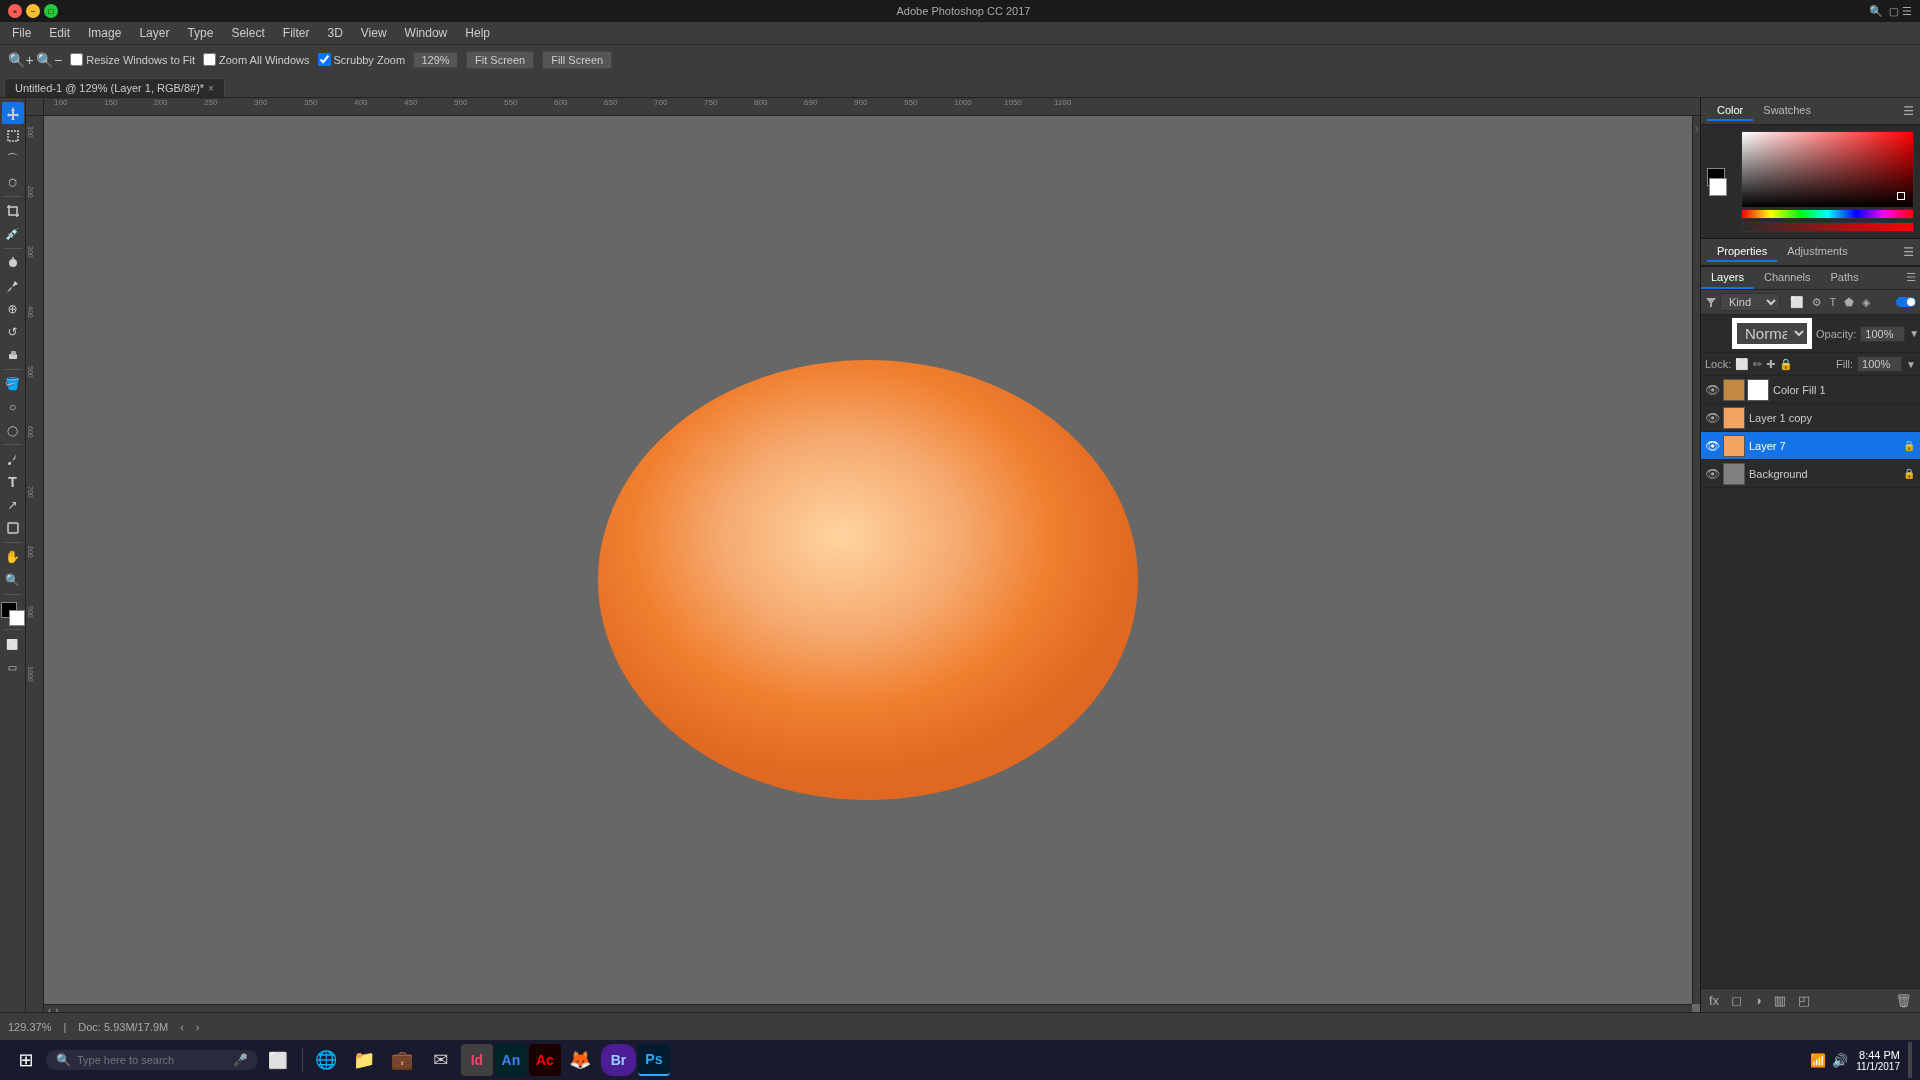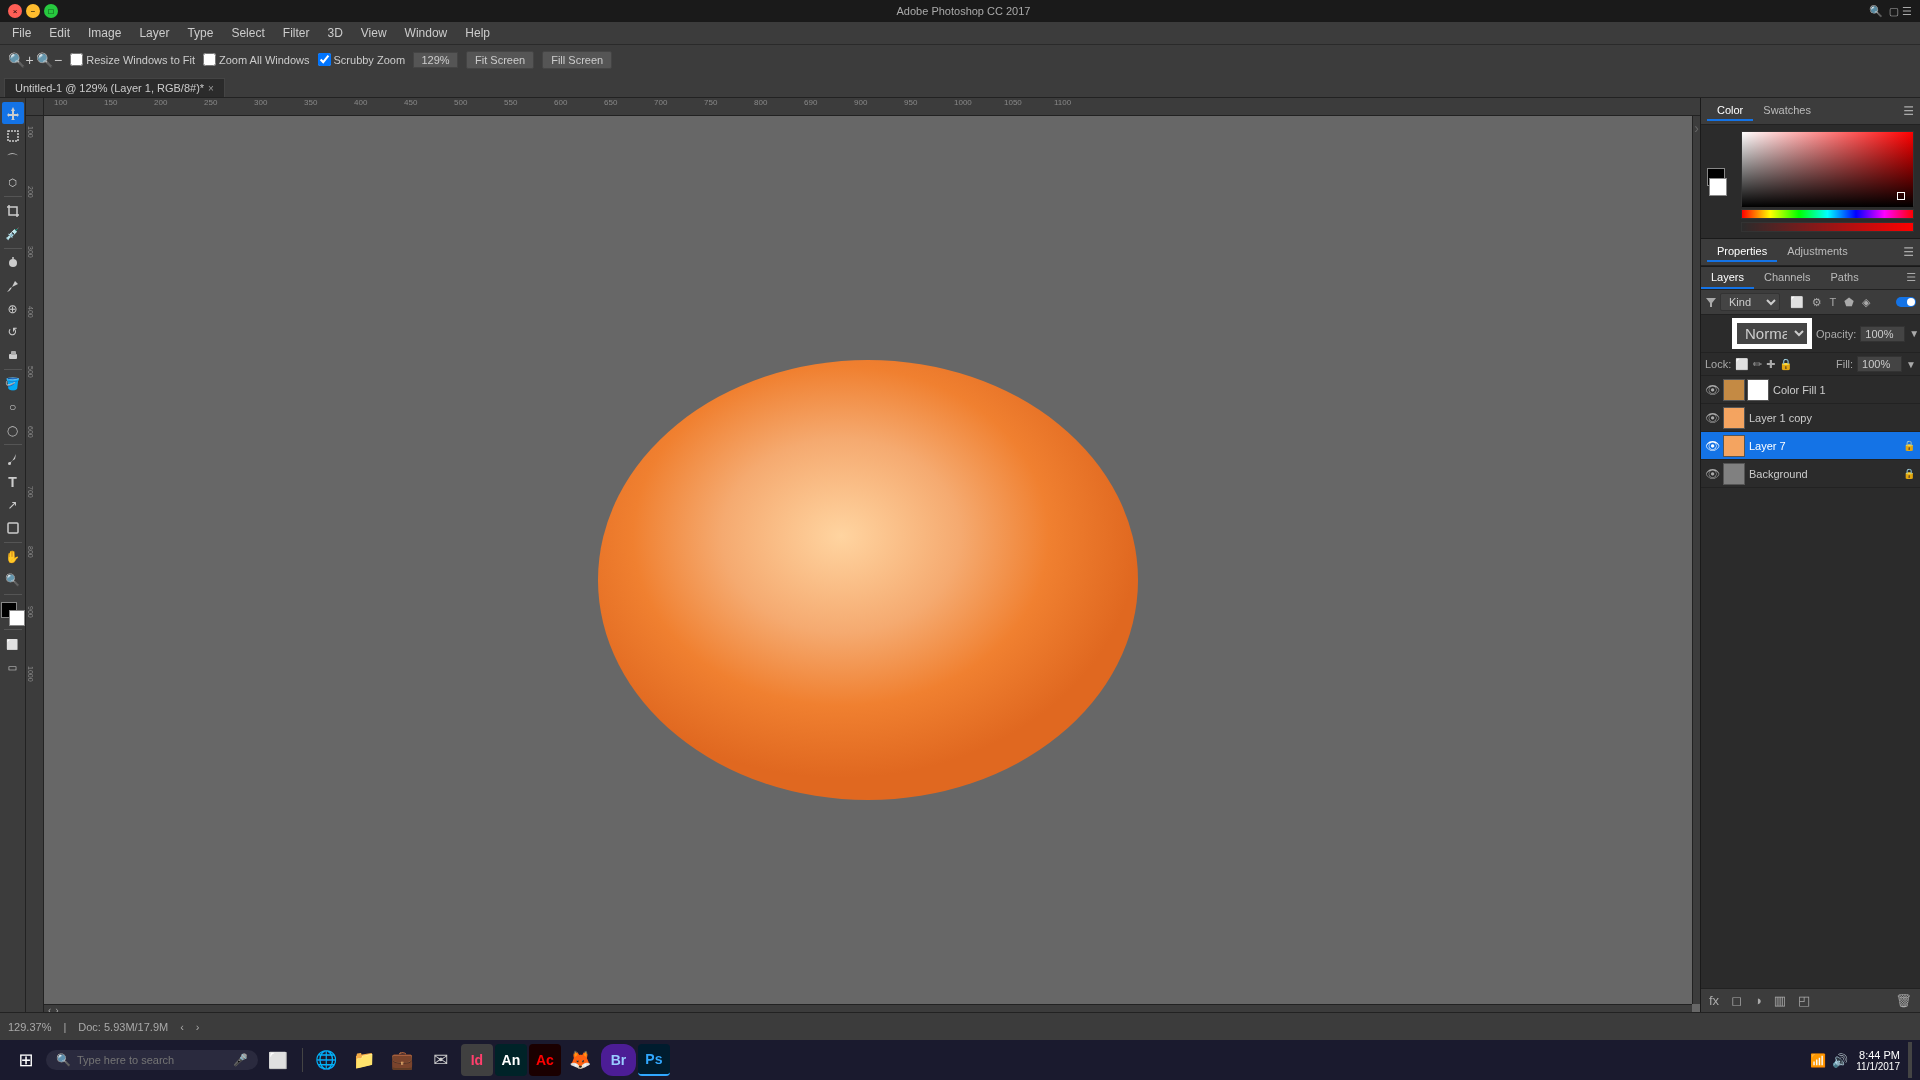--- a/index.html
+++ b/index.html
@@ -652,21 +652,21 @@
   </div>
 
   <div class="taskbar-btn" style="color:#fff;">⬜</div>
 
   <div class="taskbar-sep"></div>
   <div class="taskbar-app" title="Microsoft Edge" style="font-size:18px;">🌐</div>
   <div class="taskbar-app" title="File Explorer" style="font-size:18px;">📁</div>
   <div class="taskbar-app" title="Microsoft Store" style="font-size:18px;">💼</div>
   <div class="taskbar-app" title="Mail" style="font-size:18px;">✉</div>
   <div class="taskbar-app" title="Adobe InDesign" style="color:#ff3f6c;font-size:14px;font-weight:bold;background:#404040;border-radius:4px;width:32px;height:32px;">Id</div>
-  <div class="taskbar-app" title="Adobe Animate" style="color:#ffffff;font-size:14px;font-weight:bold;background:#002328;border-radius:4px;width:32px;height:32px;">An</div>
+  <div class="taskbar-app" title="Adobe Animate" style="color:#3b82f6;font-size:14px;font-weight:bold;background:#002328;border-radius:4px;width:32px;height:32px;">An</div>
   <div class="taskbar-app" title="Adobe Acrobat" style="color:#ff0000;font-size:14px;font-weight:bold;background:#1a0000;border-radius:4px;width:32px;height:32px;">Ac</div>
   <div class="taskbar-app" title="Mozilla Firefox" style="font-size:18px;">🦊</div>
   <div class="taskbar-app" title="Adobe Bridge" style="color:#99ccff;font-size:14px;font-weight:bold;background:#4c1d95;border-radius:12px;width:35px;height:32px;">Br</div>
   <div class="taskbar-app" title="Adobe Photoshop" style="color:#31a8ff;font-size:14px;font-weight:bold;background:#001c2e;border-radius:4px;width:32px;height:32px;border-bottom:2px solid #31a8ff;">Ps</div>
 
   <div id="taskbar-right" style="margin-left:auto;display:flex;align-items:center;gap:8px;">
     <div class="taskbar-icons">
       <span style="color:#fff;font-size:13px;">📶</span>
       <span style="color:#fff;font-size:13px;">🔊</span>
     </div>

